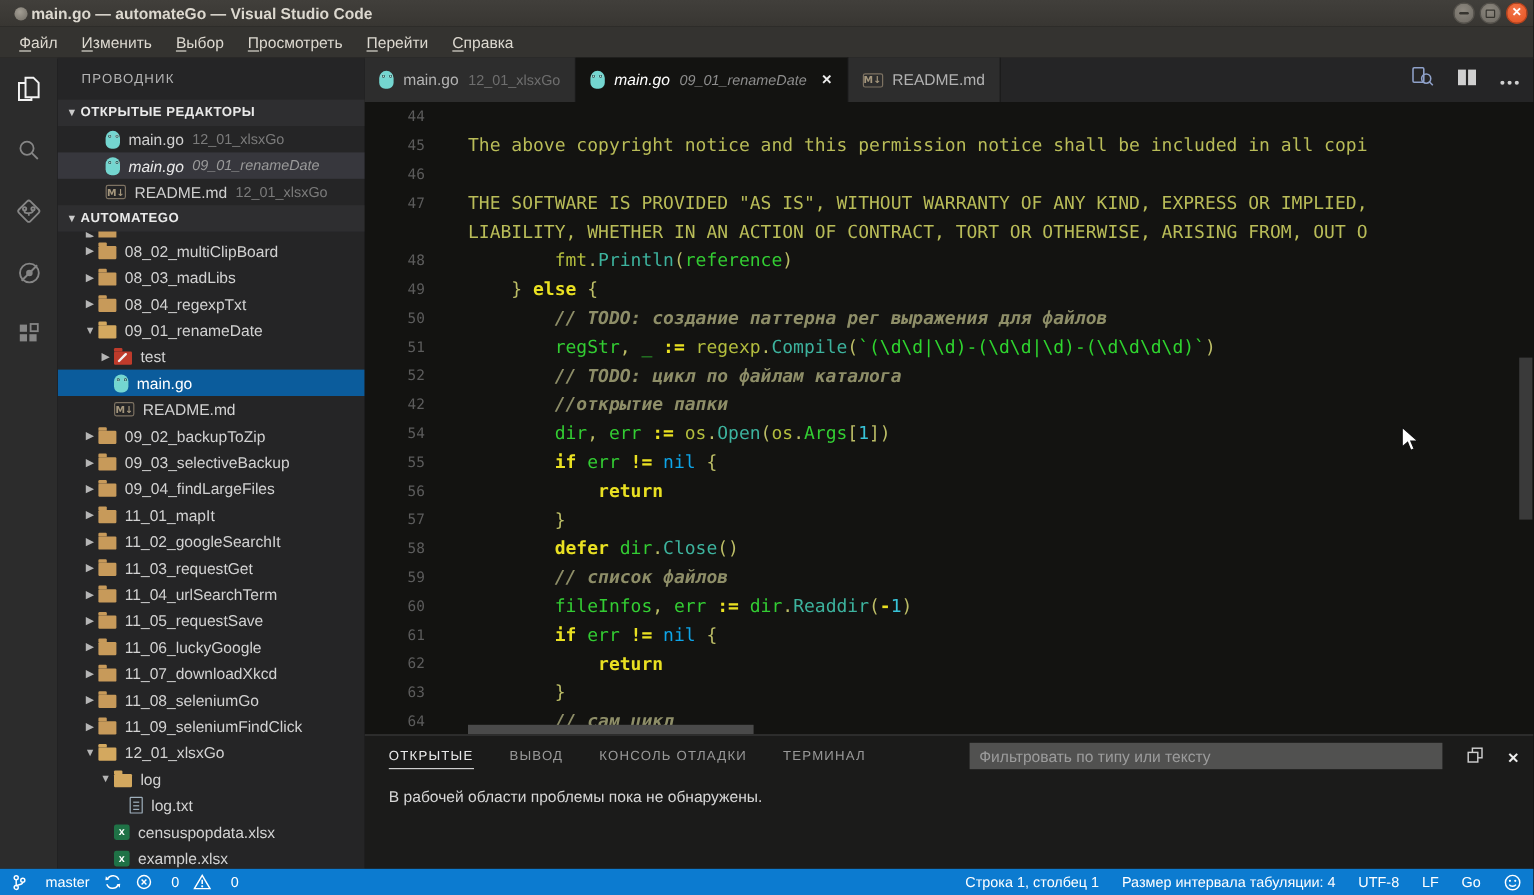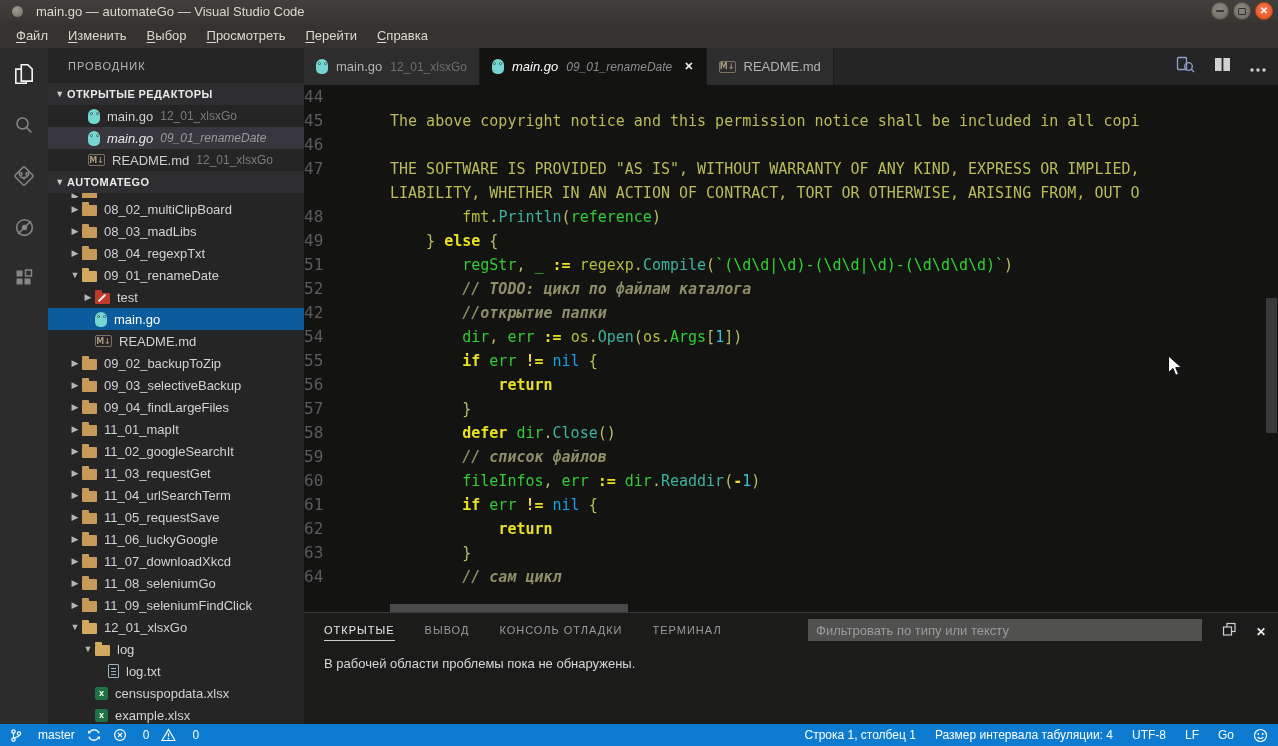--- a/index.html
+++ b/index.html
@@ -2,21 +2,21 @@
 <html><head>
 <meta charset="utf-8">
 <style>
   html,body{margin:0;padding:0}
   body{width:1278px;height:746px;overflow:hidden;position:relative;background:#131311;
        font-family:"Liberation Sans",sans-serif;-webkit-font-smoothing:antialiased}
 
   
   .titlebar{height:22px;background:linear-gradient(#413f3b,#383632);display:flex;align-items:center;position:relative}
   .win-icon{width:11px;height:11px;border-radius:50%;background:radial-gradient(circle at 40% 35%,#a39e94,#6f6b63);margin-left:12px}
-  .win-title{color:#dcd8cf;font-size:13px;font-weight:normal;margin-left:13px}
+  .win-title{color:#dcd8cf;font-size:13px;font-weight:bold;margin-left:3px}
   .win-controls{position:absolute;right:5px;top:2px;display:flex;gap:4px}
   .wc{width:18px;height:18px;border-radius:50%;display:flex;align-items:center;justify-content:center;position:relative}
   .wc.gray{background:radial-gradient(circle at 45% 35%,#8d887f,#6b6760);border:1px solid #55524c;box-sizing:border-box}
   .wc.orange{background:radial-gradient(circle at 45% 35%,#f3764a,#e4511f);border:1px solid #b8431d;box-sizing:border-box}
   .wc-min::after{content:"";width:8px;height:2px;background:#36342f;border-radius:1px}
   .wc-max::after{content:"";width:6px;height:5px;border:1.5px solid #36342f;border-radius:1px}
   .wc-close::after{content:"\2715";color:#fff;font-size:10px;font-weight:bold;line-height:1}
 
   
   .menubar{height:26px;background:#343330;border-bottom:1px solid #262521;display:flex;align-items:center;padding-left:6px}
@@ -75,21 +75,21 @@
   .t-detail{margin-left:8px;color:#6e6e6e;font-size:12px}
   .tab.active .t-name{color:#fff;font-style:italic}
   .tab.active .t-detail{color:#8d8d8d;font-style:italic}
   .t-close{margin-left:12px;color:#eee;font-size:11px;font-weight:bold}
   .tab-actions{position:absolute;right:12px;top:0;height:100%;display:flex;align-items:center;gap:19px}
 
   
   .editor{flex:1;position:relative;background:#131311;overflow:hidden;
           font-family:"DejaVu Sans Mono",monospace;font-size:15px}
   .code-row{display:flex;height:24px;line-height:24px;white-space:pre}
-  .ln{flex:0 0 50px;color:#5c5c5c;font-size:16px}
+  .ln{flex:0 0 50px;text-align:right;color:#5c5c5c;font-size:12px}
   .lc{padding-left:36px;overflow:hidden}
   .tk-txt{color:#b9bc58}.tk-pln{color:#b9bc58}
   .tk-com{color:#8e8e68;font-style:italic;font-weight:bold}
   .tk-kw{color:#e9e022;font-weight:bold}
   .tk-idn{color:#33cd33}
   .tk-pkg{color:#b3bd3e}
   .tk-fn{color:#3db39e}
   .tk-cst{color:#0ea5e9}
   .tk-num{color:#38c3d8}
   .tk-str{color:#2fd52f}
@@ -374,20 +374,21 @@
 
     <div class="editor" id="code-editor">
       <div id="code-lines">
           <div class="code-row"><div class="ln">44</div><div class="lc"></div></div>
           <div class="code-row"><div class="ln">45</div><div class="lc"><span class="tk-txt">The above copyright notice and this permission notice shall be included in all copi</span></div></div>
           <div class="code-row"><div class="ln">46</div><div class="lc"></div></div>
           <div class="code-row"><div class="ln">47</div><div class="lc"><span class="tk-txt">THE SOFTWARE IS PROVIDED "AS IS", WITHOUT WARRANTY OF ANY KIND, EXPRESS OR IMPLIED,</span></div></div>
           <div class="code-row"><div class="ln"></div><div class="lc"><span class="tk-txt">LIABILITY, WHETHER IN AN ACTION OF CONTRACT, TORT OR OTHERWISE, ARISING FROM, OUT O</span></div></div>
           <div class="code-row"><div class="ln">48</div><div class="lc"><span class="tk-pln">        </span><span class="tk-pkg">fmt</span><span class="tk-pun">.</span><span class="tk-fn">Println</span><span class="tk-pun">(</span><span class="tk-idn">reference</span><span class="tk-pun">)</span></div></div>
           <div class="code-row"><div class="ln">49</div><div class="lc"><span class="tk-pun">    } </span><span class="tk-kw">else</span><span class="tk-pun"> {</span></div></div>
+          <div class="code-row"><div class="ln">50</div><div class="lc"><span class="tk-pln">        </span><span class="tk-com">// TODO: создание паттерна рег выражения для файлов</span></div></div>
           <div class="code-row"><div class="ln">51</div><div class="lc"><span class="tk-pln">        </span><span class="tk-idn">regStr</span><span class="tk-pun">, </span><span class="tk-idn">_</span><span class="tk-pln"> </span><span class="tk-kw">:=</span><span class="tk-pln"> </span><span class="tk-pkg">regexp</span><span class="tk-pun">.</span><span class="tk-fn">Compile</span><span class="tk-pun">(</span><span class="tk-str">`(\d\d|\d)-(\d\d|\d)-(\d\d\d\d)`</span><span class="tk-pun">)</span></div></div>
           <div class="code-row"><div class="ln">52</div><div class="lc"><span class="tk-pln">        </span><span class="tk-com">// TODO: цикл по файлам каталога</span></div></div>
           <div class="code-row"><div class="ln">42</div><div class="lc"><span class="tk-pln">        </span><span class="tk-com">//открытие папки</span></div></div>
           <div class="code-row"><div class="ln">54</div><div class="lc"><span class="tk-pln">        </span><span class="tk-idn">dir</span><span class="tk-pun">, </span><span class="tk-idn">err</span><span class="tk-pln"> </span><span class="tk-kw">:=</span><span class="tk-pln"> </span><span class="tk-pkg">os</span><span class="tk-pun">.</span><span class="tk-fn">Open</span><span class="tk-pun">(</span><span class="tk-pkg">os</span><span class="tk-pun">.</span><span class="tk-idn">Args</span><span class="tk-pun">[</span><span class="tk-num">1</span><span class="tk-pun">])</span></div></div>
           <div class="code-row"><div class="ln">55</div><div class="lc"><span class="tk-pln">        </span><span class="tk-kw">if</span><span class="tk-pln"> </span><span class="tk-idn">err</span><span class="tk-pln"> </span><span class="tk-kw">!=</span><span class="tk-pln"> </span><span class="tk-cst">nil</span><span class="tk-pun"> {</span></div></div>
           <div class="code-row"><div class="ln">56</div><div class="lc"><span class="tk-pln">            </span><span class="tk-kw">return</span></div></div>
           <div class="code-row"><div class="ln">57</div><div class="lc"><span class="tk-pun">        }</span></div></div>
           <div class="code-row"><div class="ln">58</div><div class="lc"><span class="tk-pln">        </span><span class="tk-kw">defer</span><span class="tk-pln"> </span><span class="tk-idn">dir</span><span class="tk-pun">.</span><span class="tk-fn">Close</span><span class="tk-pun">()</span></div></div>
           <div class="code-row"><div class="ln">59</div><div class="lc"><span class="tk-pln">        </span><span class="tk-com">// список файлов</span></div></div>
           <div class="code-row"><div class="ln">60</div><div class="lc"><span class="tk-pln">        </span><span class="tk-idn">fileInfos</span><span class="tk-pun">, </span><span class="tk-idn">err</span><span class="tk-pln"> </span><span class="tk-kw">:=</span><span class="tk-pln"> </span><span class="tk-idn">dir</span><span class="tk-pun">.</span><span class="tk-fn">Readdir</span><span class="tk-pun">(</span><span class="tk-kw">-</span><span class="tk-num">1</span><span class="tk-pun">)</span></div></div>

